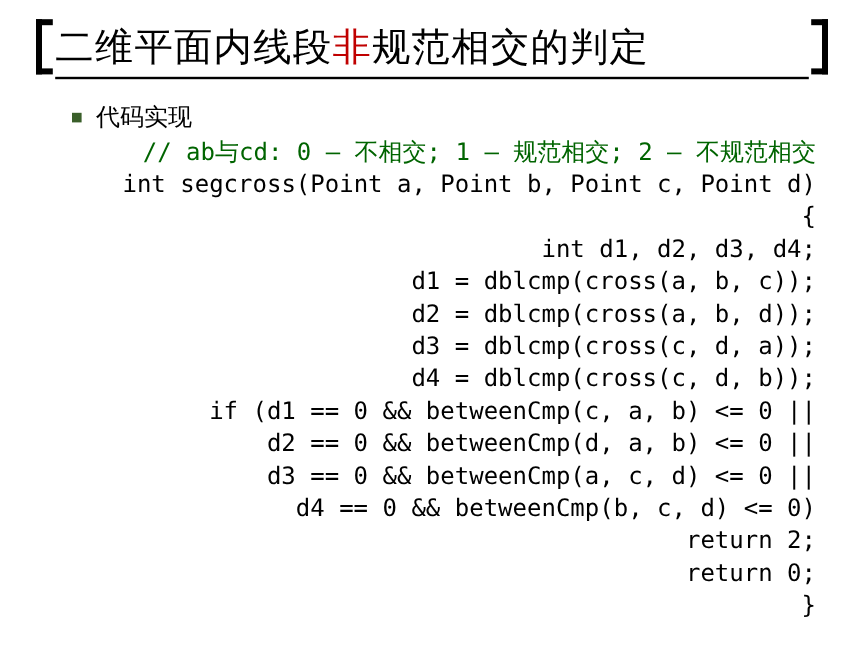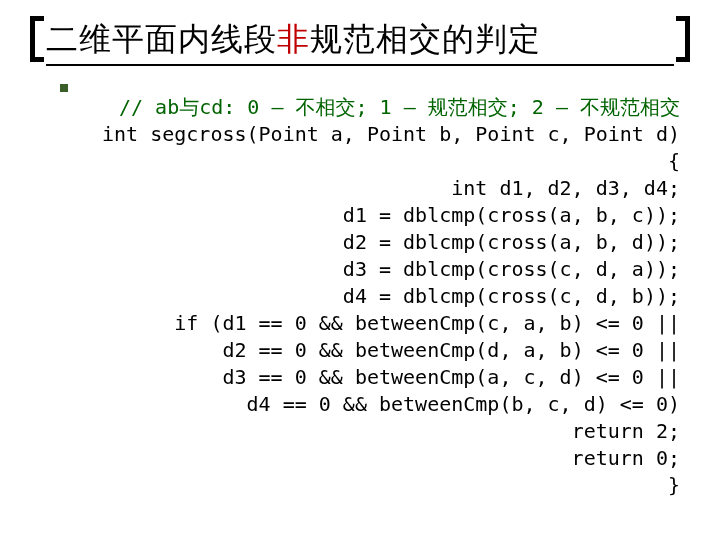--- a/index.html
+++ b/index.html
@@ -40,20 +40,21 @@
     </div>
     <div class="underline"></div>
     <div class="bracket right">
         <span class="bot"></span>
       </div>
   </div>
 
   <div class="body">
     <div class="bullet-row">
       <div class="bullet"></div>
+      <div class="bullet-text">代码实现</div>
     </div>
     <div class="code"><span class="green">// ab与cd: 0 – 不相交; 1 – 规范相交; 2 – 不规范相交</span>
 <span>int segcross(Point a, Point b, Point c, Point d)</span>
 <span>{</span>
 <span>    int d1, d2, d3, d4;</span>
 <span>    d1 = dblcmp(cross(a, b, c));</span>
 <span>    d2 = dblcmp(cross(a, b, d));</span>
 <span>    d3 = dblcmp(cross(c, d, a));</span>
 <span>    d4 = dblcmp(cross(c, d, b));</span>
 <span>    if (d1 == 0 &amp;&amp; betweenCmp(c, a, b) &lt;= 0 ||</span>

